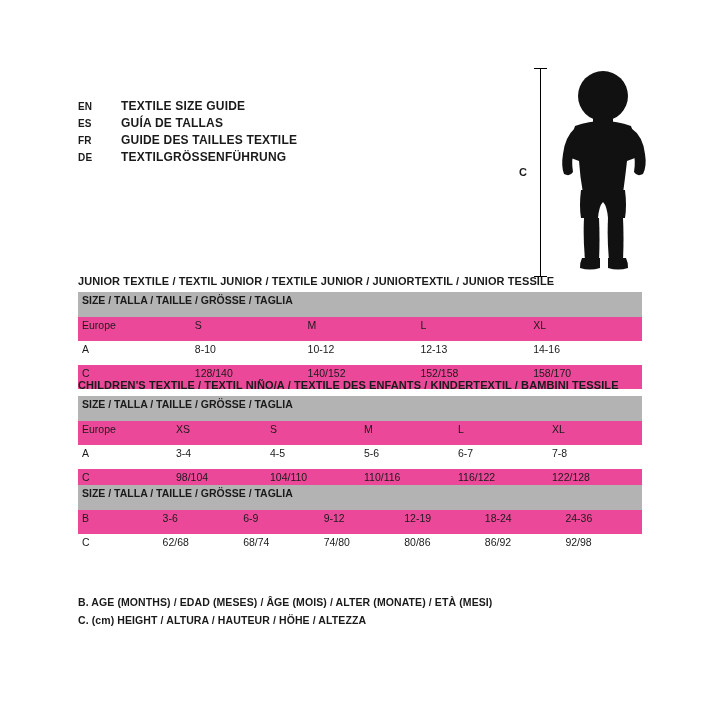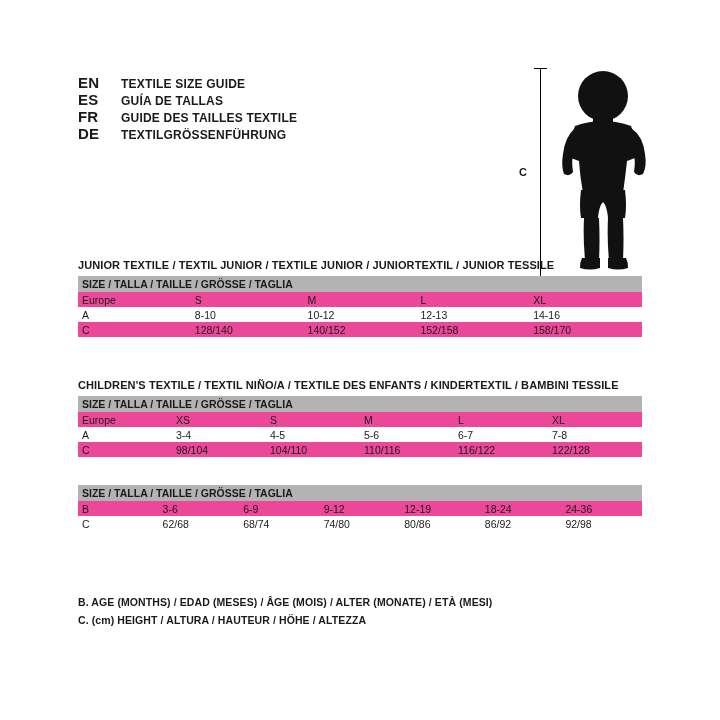--- a/index.html
+++ b/index.html
@@ -24,23 +24,24 @@
     width: 420px;
   }
   .lang-row {
     display: flex;
     align-items: baseline;
     height: 17px;
     line-height: 17px;
   }
   .lang-code {
     width: 43px;
-    font-size: 15px;
+    font-size: 10px;
     font-weight: bold;
     letter-spacing: 0.2px;
+    margin-top: 24px;
   }
   .lang-title {
     font-size: 12px;
     font-weight: bold;
     letter-spacing: 0.2px;
   }
 
   
   .figure-wrap {
     position: absolute;
@@ -102,21 +103,21 @@
     margin-bottom: 4px;
   }
   table.size-table {
     border-collapse: collapse;
     width: 100%;
     table-layout: fixed;
   }
   table.size-table td {
     font-size: 10.5px;
     height: 15px;
-    padding: 0 0 0 4px;
+    padding: 0 0 9px 4px;
     vertical-align: middle;
   }
   tr.band td {
     background: #b3b3b3;
     font-weight: bold;
     height: 16px;
     font-size: 10.5px;
   }
   tr.shade td {
     background: #ec4899;
@@ -189,21 +190,21 @@
 
         <path d="M55 150 l15 0 q1 20 0 42 l-14 0 q-2 -20 -1 -42 z"></path>
 
         <path d="M29 190 l18 0 l0 10 q-10 3 -20 0 q0 -6 2 -10 z"></path>
         <path d="M55 190 l18 0 q2 4 2 10 q-10 3 -20 0 z"></path>
       </g>
     </svg>
   </div>
 </div>
 
-<div class="section" style="top:258px;">
+<div class="section" style="top:274px;">
   <div class="section-title">JUNIOR TEXTILE / TEXTIL JUNIOR / TEXTILE JUNIOR / JUNIORTEXTIL / JUNIOR TESSILE</div>
   <table class="size-table">
     <tbody>
         <tr class="band">
       <td colspan="5">SIZE / TALLA / TAILLE / GRÖSSE / TAGLIA</td>
     </tr>
     <tr class="shade">
       <td class="rowlabel">Europe</td>
       <td>S</td>
       <td>M</td>

